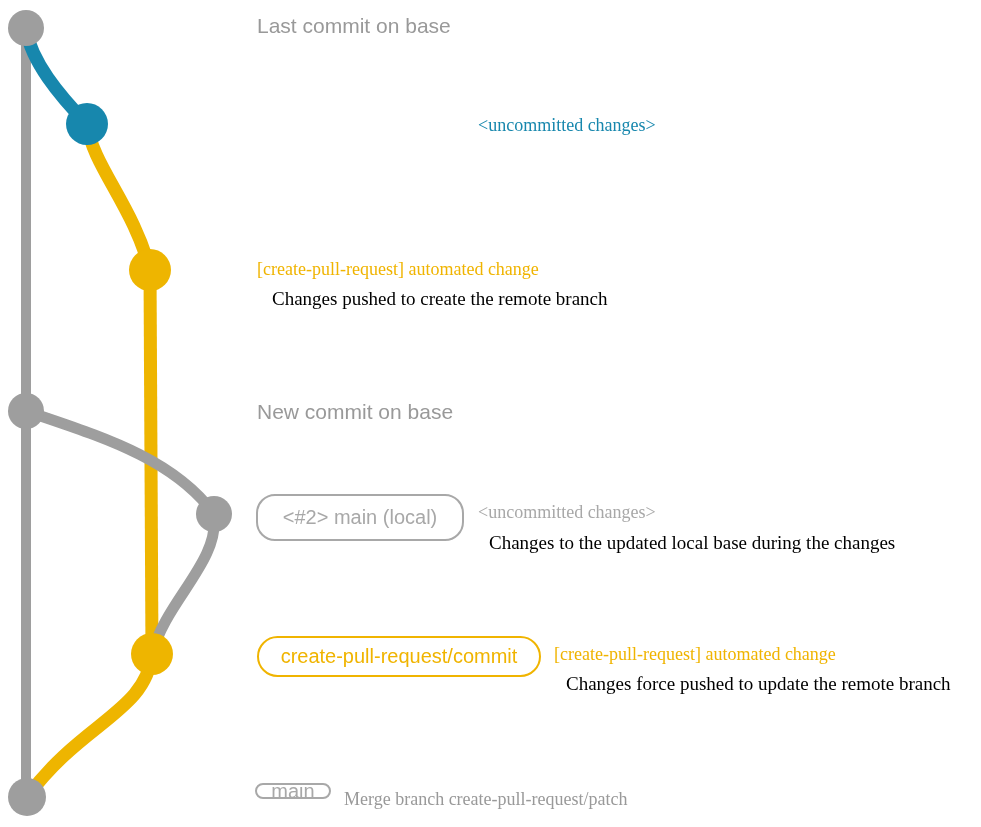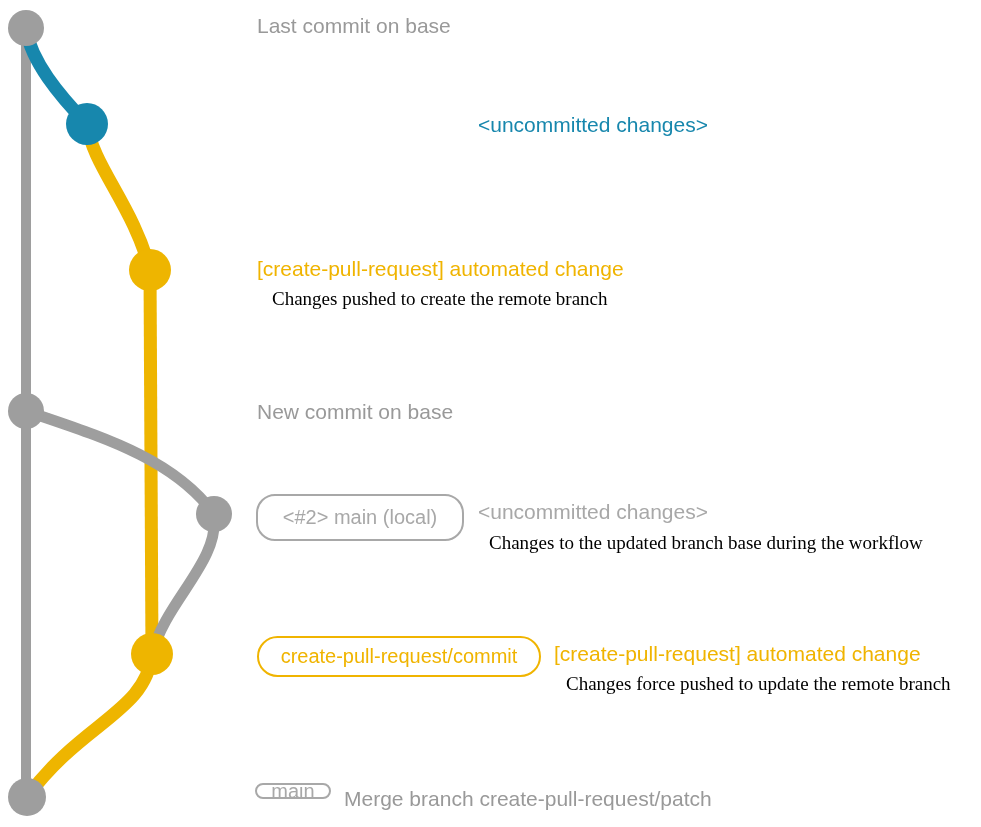--- a/index.html
+++ b/index.html
@@ -14,21 +14,21 @@
   }
   .abs{position:absolute;}
   .section-label{font-size:21px;line-height:26px;color:var(--gray_text);white-space:nowrap;}
   .badge{
     display:flex;align-items:center;justify-content:center;box-sizing:border-box;
     border:2px solid;border-radius:19px;font-size:20px;white-space:nowrap;background:var(--background);
   }
   .badge.teal{color:var(--teal);border-color:var(--teal);}
   .badge.yellow{color:var(--yellow_text);border-color:var(--yellow_text);}
   .badge.gray{color:var(--gray_badge);border-color:var(--gray_badge);}
-  .title{font-size:21px;line-height:26px;white-space:nowrap;}
+  .title{font-size:18px;line-height:26px;white-space:nowrap;font-family:Liberation Serif, serif;}
   .title.teal{color:var(--teal);}
   .title.yellow{color:var(--yellow_text);}
   .title.gray{color:var(--gray_badge);}
   .desc{
     font-family:"Liberation Serif","DejaVu Serif",serif;
     font-size:19px;line-height:24px;color:var(--desc_text);white-space:nowrap;
   }
   .s-gray{stroke:var(--gray_line);fill:none;}
   .s-teal{stroke:var(--teal);fill:none;}
   .s-yellow{stroke:var(--yellow);fill:none;}
@@ -63,21 +63,21 @@
 
   <div class="abs title teal" style="left:478px;top:112px;">&lt;uncommitted changes&gt;</div>
 
   <div class="abs title yellow" style="left:257px;top:256px;">[create-pull-request] automated change</div>
   <div class="abs desc" style="left:272px;top:287px;">Changes pushed to create the remote branch</div>
 
   <div class="abs section-label" style="left:257px;top:399px;">New commit on base</div>
 
   <div class="abs badge gray" style="left:256px;top:494px;width:208px;height:47px;">&lt;#2&gt; main (local)</div>
   <div class="abs title gray" style="left:478px;top:499px;">&lt;uncommitted changes&gt;</div>
-  <div class="abs desc" style="left:489px;top:531px;">Changes to the updated branch base during the workflow</div>
+  <div class="abs desc" style="left:489px;top:531px;">Changes to the updated local base during the changes</div>
 
   <div class="abs badge yellow" style="left:257px;top:636px;width:284px;height:41px;border-radius:21px;">create-pull-request/commit</div>
   <div class="abs title yellow" style="left:554px;top:641px;">[create-pull-request] automated change</div>
   <div class="abs desc" style="left:566px;top:672px;">Changes force pushed to update the remote branch</div>
 
   <div class="abs badge gray" style="left:255px;top:783px;width:76px;height:16px;">main</div>
   <div class="abs title" style="left:344px;top:786px;color:var(--gray_text);">Merge branch create-pull-request/patch</div>
 
 </div>
 

